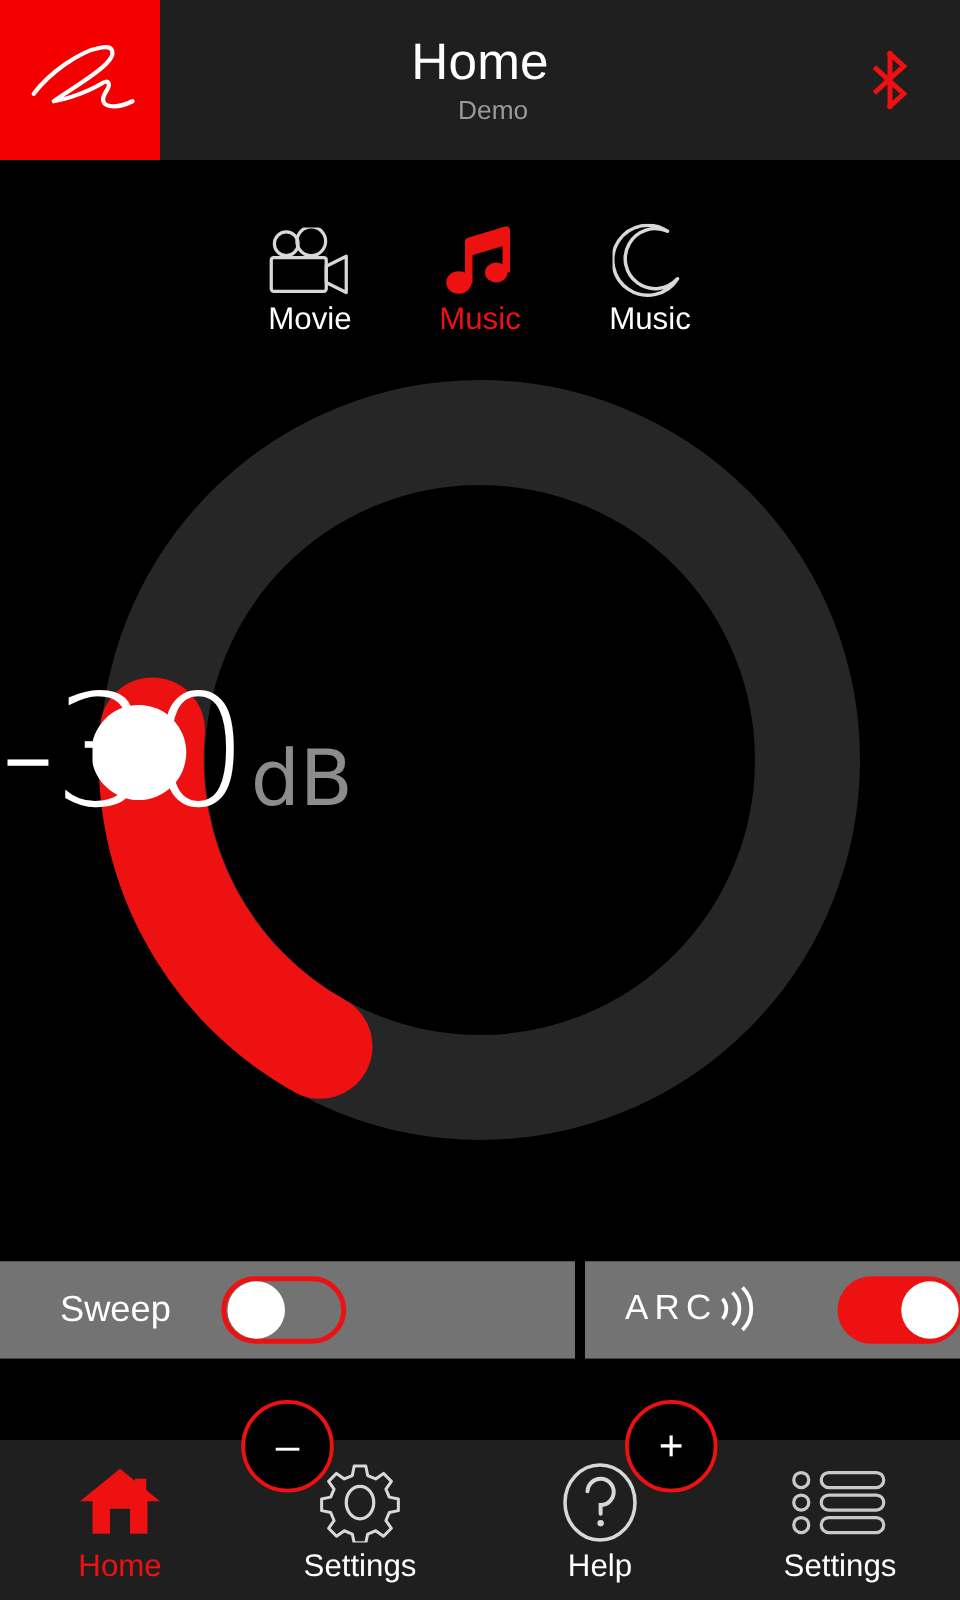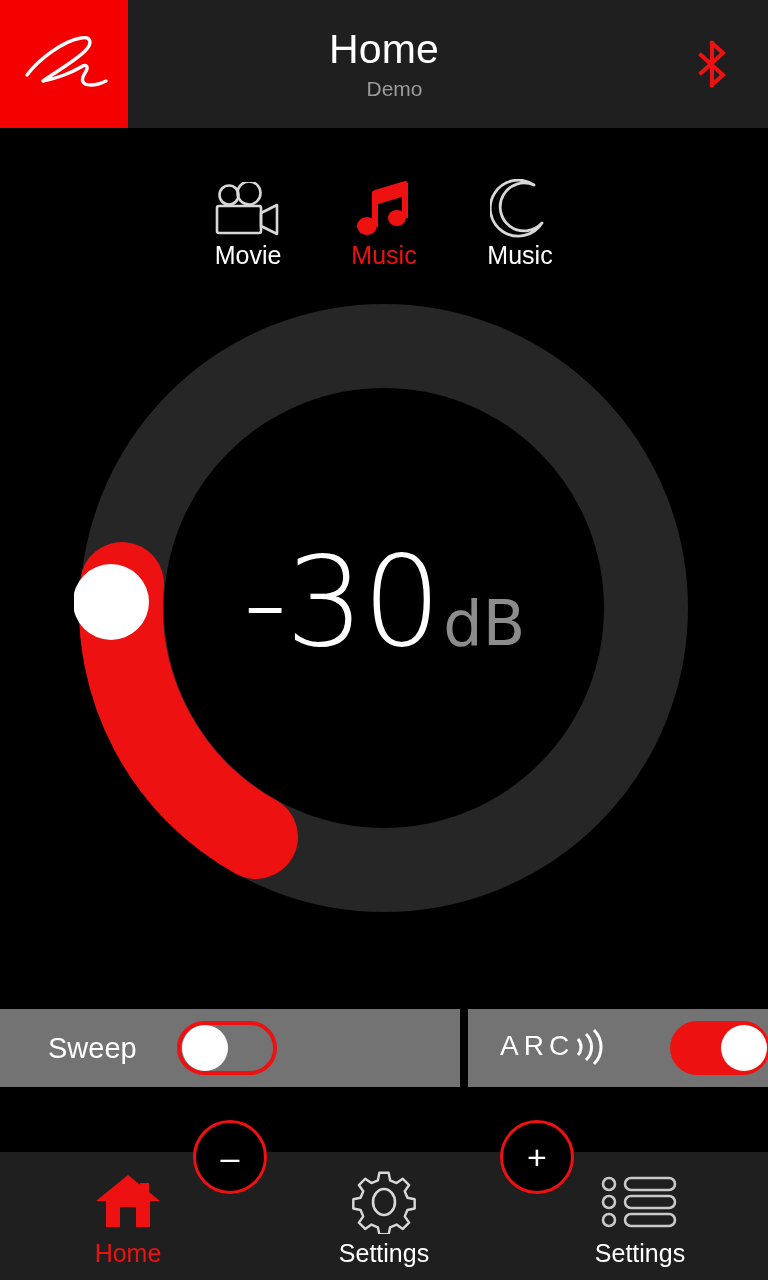--- a/index.html
+++ b/index.html
@@ -121,21 +121,21 @@
     transform: translateX(-50%);
     width: 620px;
     height: 620px;
   }
   .dial svg { display: block; }
   .readout {
     position: absolute;
     left: 0;
     right: 0;
     top: 232px;
-    text-align: center;
+    text-align: left;
     white-space: nowrap;
     pointer-events: none;
   }
   .readout-value {
     color: #ffffff;
     font-size: 124px;
     font-weight: 300;
     letter-spacing: -2px;
     font-family: "DejaVu Sans", sans-serif;
   }
@@ -390,20 +390,30 @@
           <path d="M27 3 L37 3 L38.6 11.2 L45.5 14.1 L52.2 9.4 L59 16.2 L54.3 22.9 L57.2 29.8 L65 31.4 L65 41.4
                    L57.2 43 L54.3 49.9 L59 56.6 L52.2 63.4 L45.5 58.7 L38.6 61.6 L37 69 L27 69 L25.4 61.6
                    L18.5 58.7 L11.8 63.4 L5 56.6 L9.7 49.9 L6.8 43 L-1 41.4 L-1 31.4 L6.8 29.8 L9.7 22.9
                    L5 16.2 L11.8 9.4 L18.5 14.1 L25.4 11.2 Z" fill="none" stroke="#d8d8d8" stroke-width="2.6" stroke-linejoin="round" transform="translate(0,-4) scale(0.93) translate(2.4,4.3)"></path>
           <ellipse cx="32" cy="32" rx="11" ry="13" fill="none" stroke="#d8d8d8" stroke-width="2.6"></ellipse>
         </svg>
       </div>
       <div class="nav-label">Settings</div>
     </div>
 
+    <div class="nav-item">
+      <div class="nav-ico">
+        <svg width="62" height="64" viewBox="0 0 62 64">
+          <ellipse cx="31" cy="32" rx="28" ry="30" fill="none" stroke="#d8d8d8" stroke-width="2.8"></ellipse>
+          <path d="M21 23 A10.5 10.5 0 1 1 31.5 34 L31.5 41" fill="none" stroke="#d8d8d8" stroke-width="3.2" stroke-linecap="round"></path>
+          <circle cx="31.5" cy="48.5" r="2.6" fill="#d8d8d8"></circle>
+        </svg>
+      </div>
+      <div class="nav-label">Help</div>
+    </div>
 
     <div class="nav-item">
       <div class="nav-ico">
         <svg width="78" height="58" viewBox="0 0 78 58">
           <circle cx="8" cy="11" r="6" fill="none" stroke="#c9c9c9" stroke-width="2.6"></circle>
           <circle cx="8" cy="29" r="6" fill="none" stroke="#c9c9c9" stroke-width="2.6"></circle>
           <circle cx="8" cy="47" r="6" fill="none" stroke="#c9c9c9" stroke-width="2.6"></circle>
           <rect x="24" y="5" width="50" height="12" rx="6" fill="none" stroke="#c9c9c9" stroke-width="2.6"></rect>
           <rect x="24" y="23" width="50" height="12" rx="6" fill="none" stroke="#c9c9c9" stroke-width="2.6"></rect>
           <rect x="24" y="41" width="50" height="12" rx="6" fill="none" stroke="#c9c9c9" stroke-width="2.6"></rect>

